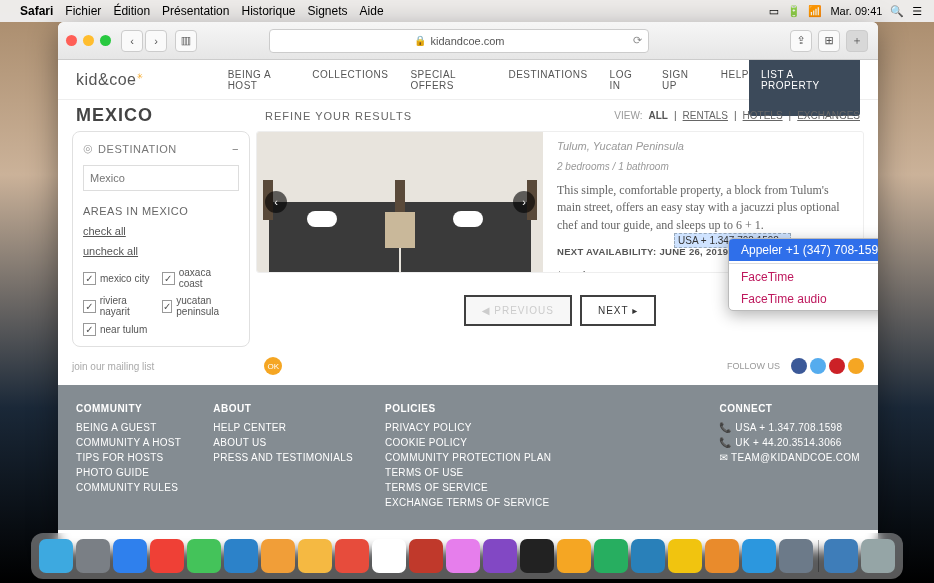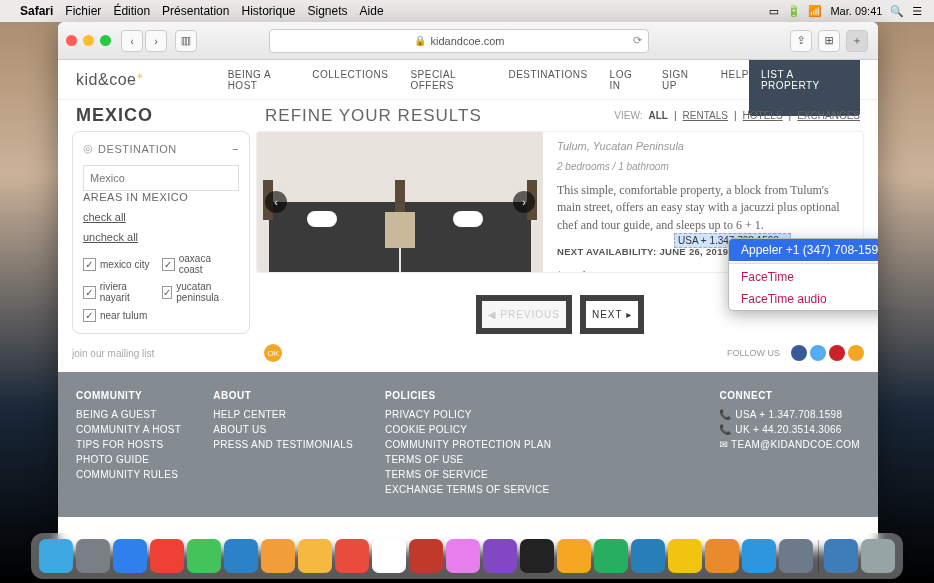--- a/index.html
+++ b/index.html
@@ -21,31 +21,31 @@
 .tbr{display:flex;gap:4px;margin-left:auto}
 .page{height:490px;overflow:hidden;position:relative}
 .hdr{height:40px;display:flex;align-items:center;padding:0 18px;border-bottom:1px solid #eee}
 .logo{font-size:16px;color:#555;font-weight:500;letter-spacing:.5px}
 .logo sup{color:#f5a623;font-size:8px}
 .navl{display:flex;gap:22px;margin-left:84px;font-size:10px;letter-spacing:.5px;color:#555}
 .navl span{cursor:pointer}
 .listbtn{margin-left:auto;background:#3c4a5a;color:#fff;font-size:10px;padding:25px 12px;border-radius:3px;letter-spacing:.5px}
 .sub{display:flex;align-items:center;padding:5px 18px;font-size:12px}
 .sub .mx{font-size:18px;font-weight:600;letter-spacing:1px;color:#444}
-.refine{margin-left:112px;font-size:17px;letter-spacing:1px;color:#666}
+.refine{margin-left:112px;font-size:11px;letter-spacing:1px;color:#666}
 .views{margin-left:auto;font-size:10px;color:#555;display:flex;gap:6px}
 .views .lbl{color:#999}
 .views u{color:#666}
 .content{display:flex;padding:0 14px}
 .side{width:178px;background:#fff;border:1px solid #e0e0e0;border-radius:8px;padding:10px;font-size:11px;color:#555}
 .side .dest{font-size:11px;letter-spacing:.5px;color:#777;display:flex;align-items:center}
 .side .dest:before{content:"◎";margin-right:5px;color:#999}
 .side .min{margin-left:auto}
 .side input{width:100%;border:1px solid #ddd;padding:6px;margin-top:10px;font-size:11px;color:#aaa}
-.side .areas{margin-top:0;font-size:11px;letter-spacing:.5px;color:#666}
+.side .areas{margin-top:14px;font-size:11px;letter-spacing:.5px;color:#666}
 .side .chk{margin-top:8px;font-size:11px;text-decoration:underline}
 .side .cbrow{margin-top:10px;display:flex;flex-wrap:wrap;gap:6px 4px}
 .side .cb{display:flex;align-items:center;gap:4px;font-size:10px;color:#555;width:48%}
 .side .cb:before{content:"✓";font-size:10px;border:1px solid #999;width:11px;height:11px;display:inline-flex;align-items:center;justify-content:center}
 .main{flex:1;padding-left:6px;position:relative}
 .card{display:flex;border:1px solid #eee;border-radius:3px;overflow:hidden;height:142px}
 .photo{width:286px;background:#e8e4dd;position:relative;display:flex;align-items:flex-end;justify-content:center}
 .bed{position:absolute;width:130px;height:70px;background:#3a3a3a;border-radius:3px 3px 0 0}
 .bed.b1{left:12px;bottom:0}
 .bed.b2{right:12px;bottom:0}
@@ -56,21 +56,21 @@
 .pillow.p2{right:60px;bottom:45px}
 .ns{position:absolute;left:128px;bottom:24px;width:30px;height:36px;background:#c9b89a}
 .ar{position:absolute;top:50%;width:22px;height:22px;background:rgba(0,0,0,.6);border-radius:50%;color:#fff;display:flex;align-items:center;justify-content:center;font-size:11px;transform:translateY(-50%)}
 .ar.l{left:8px}.ar.r{right:8px}
 .cinfo{flex:1;padding:8px 14px;font-size:11px;color:#555}
 .loc{font-style:italic;color:#999;font-size:11px}
 .bb{font-style:italic;color:#999;margin-top:9px;font-size:10px}
 .desc{margin-top:10px;font-family:Georgia,serif;font-size:12px;line-height:1.45;color:#666}
 .av{margin-top:12px;font-size:9.5px;font-weight:700;letter-spacing:.3px}
 .pg{display:flex;justify-content:center;gap:8px;margin-top:22px}
-.pg div{border:6px solid #404040;padding:8px 6px;font-size:10px;letter-spacing:1px}
+.pg div{border:2px solid #404040;padding:8px 16px;font-size:10px;letter-spacing:1px}
 .pg .prev{color:#ccc;background:#f7f7f7}
 .pg .nxt{color:#333}
 .mail{padding:10px 14px;display:flex;align-items:center;font-size:10px;color:#aaa}
 .mail .ok{width:18px;height:18px;background:#f5a623;border-radius:50%;color:#fff;font-size:8px;display:flex;align-items:center;justify-content:center;margin-left:110px}
 .mail .fl{margin-left:auto;color:#999;font-size:9px;margin-right:8px}
 .mail .si{width:16px;height:16px;border-radius:50%;margin-left:3px}
 .ft{background:#848c92;color:#fff;padding:18px;display:flex;gap:32px;font-size:10px}
 .ft .col h4{font-size:10px;letter-spacing:.5px;margin-bottom:8px;font-weight:700}
 .ft .col div{margin:4px 0;letter-spacing:.3px}
 .ft .col.con{margin-left:auto}

